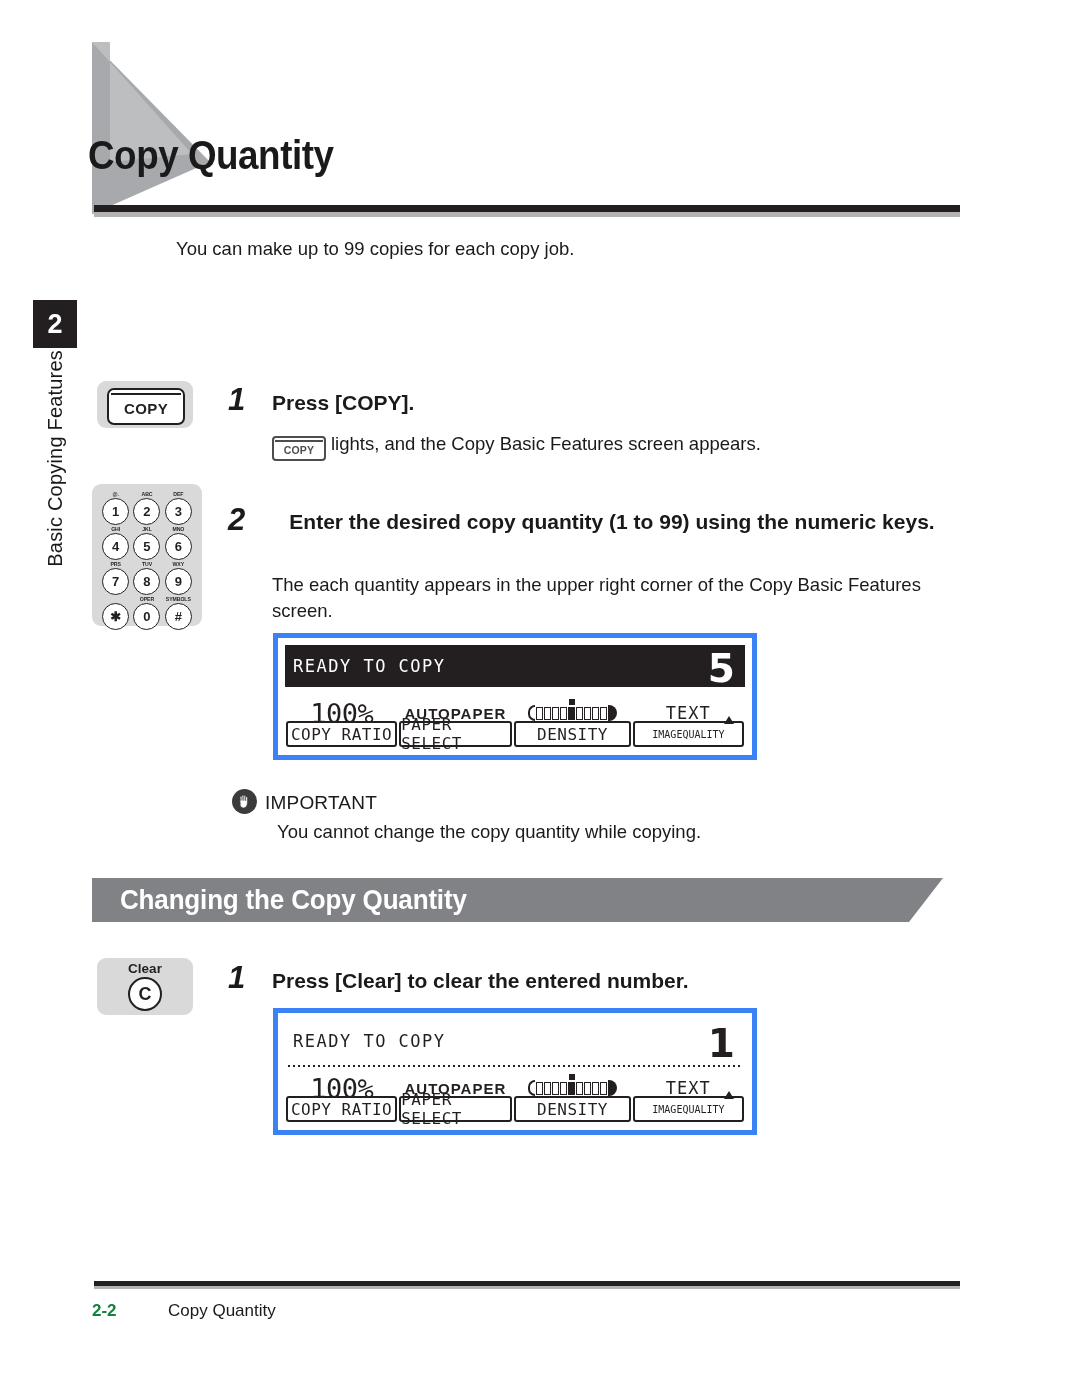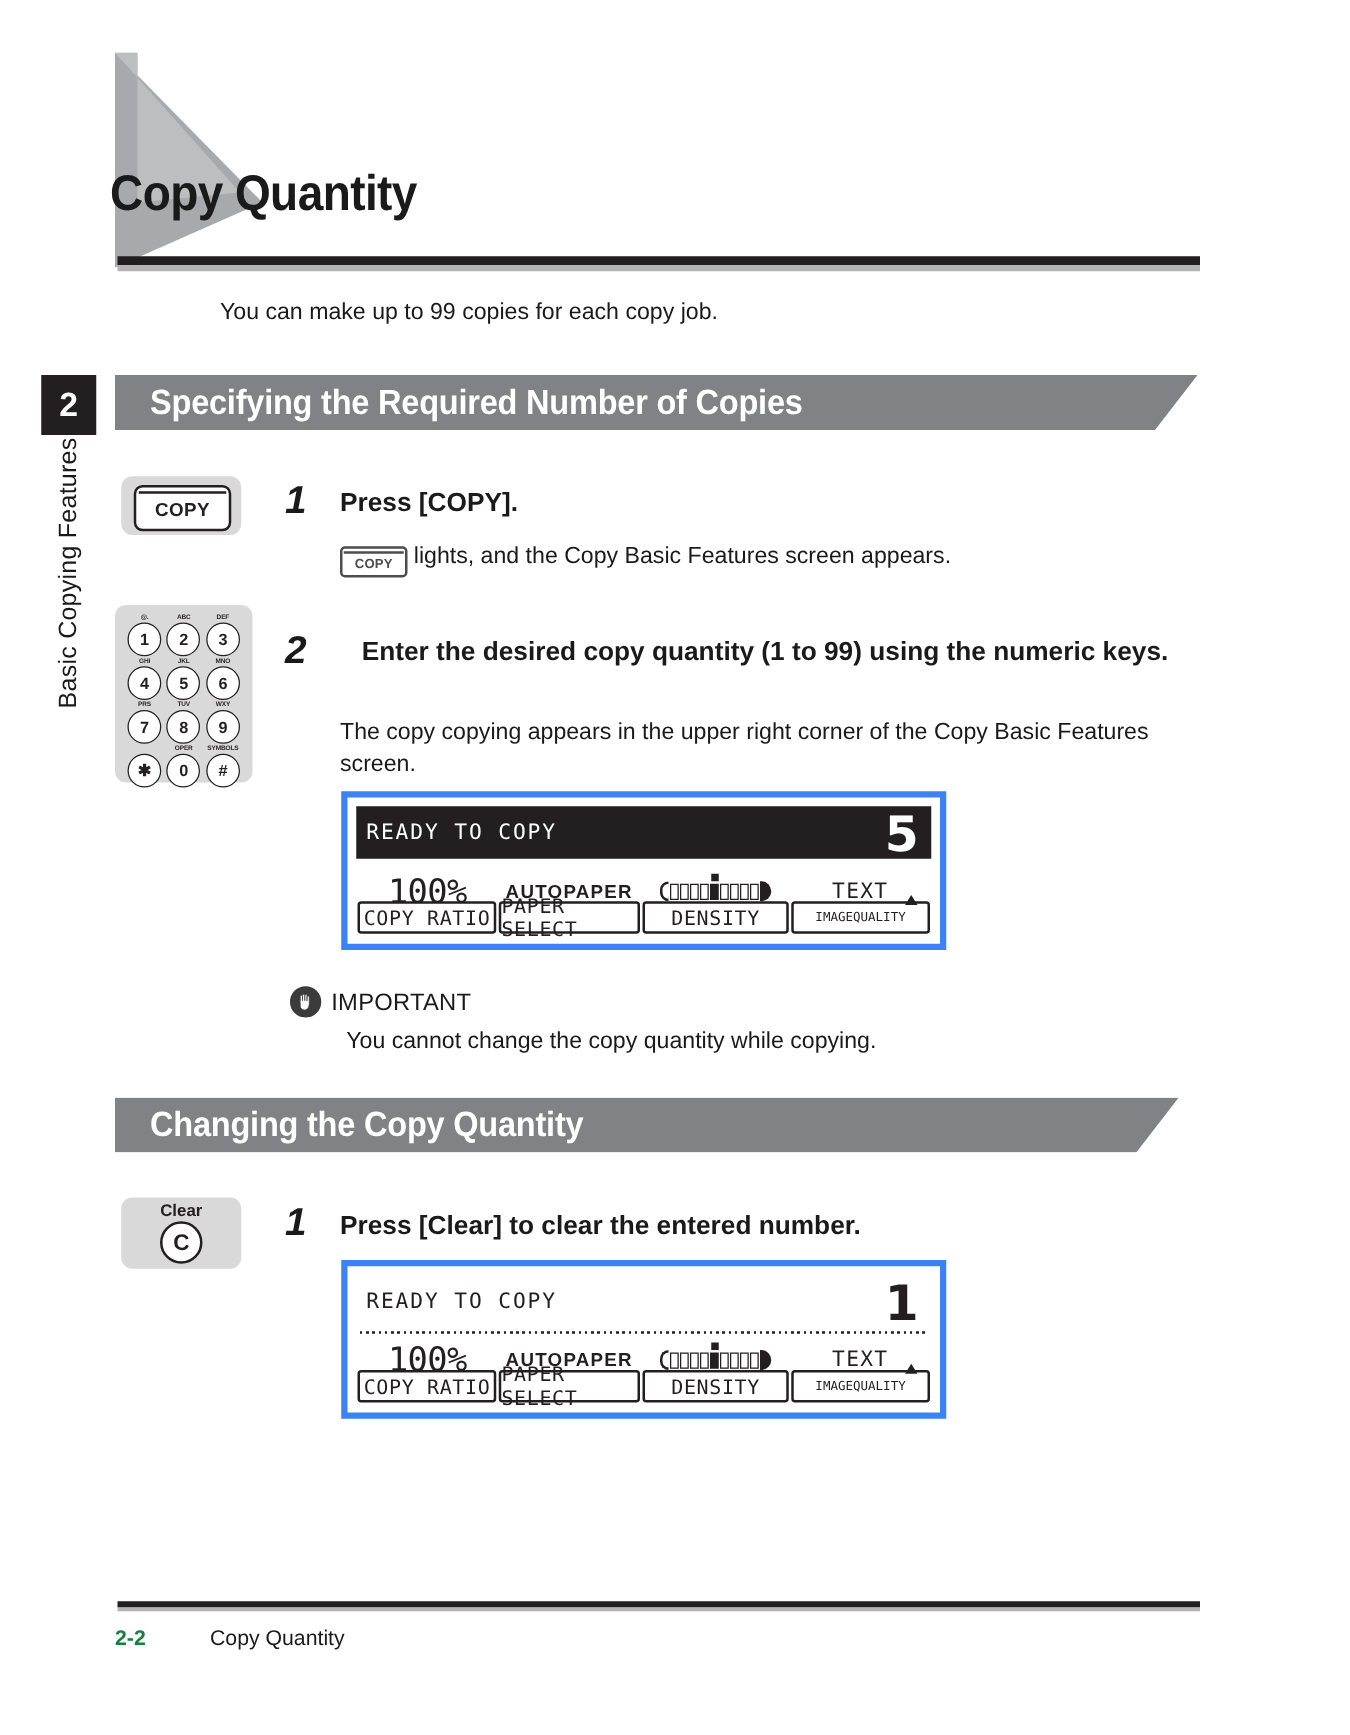--- a/index.html
+++ b/index.html
@@ -555,24 +555,20 @@
   <div class="title-rule-dark"></div>
   <div class="title-rule-light"></div>
 
   <div class="intro-text">You can make up to 99 copies for each copy job.</div>
 
   <div class="tab-number">2</div>
   <div class="tab-vertical">
     <span>Basic Copying Features</span>
   </div>
 
-  <div class="section-bar" id="section-bar-1">
-    <div class="bar-shape"></div>
-    <div class="bar-label">Specifying the Required Number of Copies</div>
-  </div>
 
   <div class="keycap keycap-copy">
     <div class="copy-btn-inner">
       <span>COPY</span>
     </div>
   </div>
   <div class="step-num" style="left:228px; top:382px;">1</div>
   <div class="step-head" style="left:272px; top:389px;">Press [COPY].</div>
   <div class="step-body" style="left:272px; top:431px;">
     <span class="inline-copy">
@@ -627,21 +623,21 @@
           <div class="kp-key">0</div>
         </div>
         <div class="kp-cell">
           <div class="kp-sub">SYMBOLS</div>
           <div class="kp-key">#</div>
         </div>
       </div>
   </div>
   <div class="step-num" style="left:228px; top:502px;">2</div>
   <div class="step-head" style="left:272px; top:508px; width:680px;text-align:center;">Enter the desired copy quantity (1 to 99) using the numeric keys.</div>
-  <div class="step-body" style="left:272px; top:572px; width:690px;">The copy copying appears in the upper right corner of the Copy Basic Features screen.</div>
+  <div class="step-body" style="left:272px; top:572px; width:690px;">The each quantity appears in the upper right corner of the Copy Basic Features screen.</div>
 
   <div class="lcd" id="lcd-1">
     <div class="lcd-topbar inverted">
       <div class="lcd-status">READY TO COPY</div>
       <div class="lcd-qty">5</div>
     </div>
     <div class="lcd-midrow">
       <div class="mid-cell mid-ratio">100%</div>
       <div class="mid-cell mid-paper">
         <div>AUTO</div>

